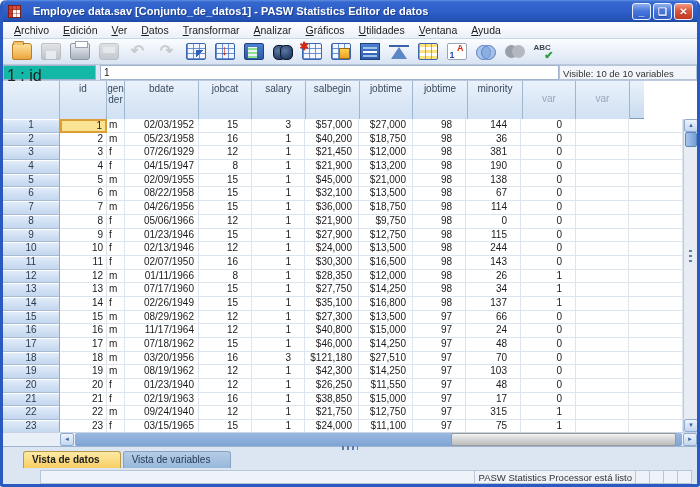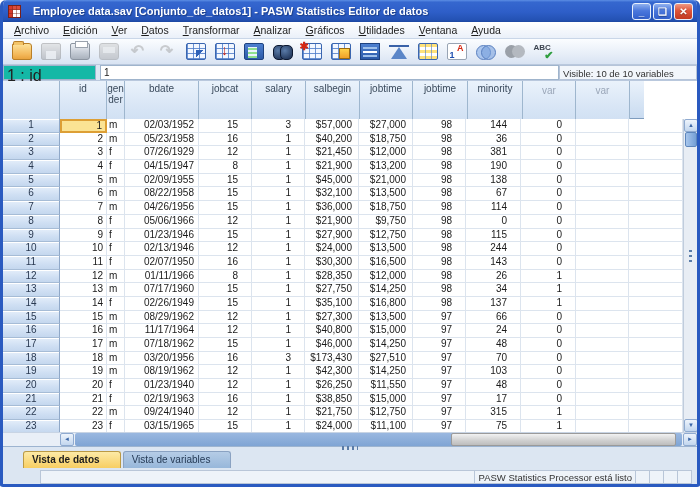--- a/index.html
+++ b/index.html
@@ -105,21 +105,21 @@
   .visiblebox { flex:0 0 138px; background:#f2f6fb; border:1px solid #b6c4d8; font-size:9.5px; color:#333; padding:2px 2px 0 3px; white-space:nowrap; }
   
   .gridwrap { flex:0 0 365px; height:365px; display:flex; flex-direction:column; background:#fff; }
   .hdr-row { display:flex; height:38px; flex:0 0 38px; }
   .hcell {
     height:54px; background:linear-gradient(180deg,#eaf2fb 0%,#d6e4f5 55%,#c9dbf0 100%);
     border-right:1px solid #9eb6ce; border-bottom:1px solid #7e9cbe;
     font-size:10px; color:#3a4a5c; text-align:center; padding-top:2px; overflow:hidden;
     word-break:break-all; line-height:11px;
   }
-  .hcell[data-dim] { color:#9aa6b8; padding-top:4px; }
+  .hcell[data-dim] { color:#9aa6b8; padding-top:12px; }
   .hdr-fill { width:14px; flex:0 0 14px; background:linear-gradient(180deg,#eaf2fb,#c9dbf0); border-bottom:1px solid #7e9cbe; }
   .body-row { display:flex; flex:1; overflow:hidden; }
   .rows { width:680px; flex:0 0 680px; overflow:hidden; }
   .drow { display:flex; height:13.7px; }
   .cell {
     height:13.7px; background:#fff; border-right:1px solid #dce4ee; border-bottom:1px solid #dce4ee;
     font-size:10px; color:#1a1a1a; line-height:12.5px; overflow:hidden; white-space:nowrap;
   }
   .rowhdr {
     background:linear-gradient(180deg,#e4eefa 0%,#cfdff3 60%,#c4d7ee 100%);
@@ -613,21 +613,21 @@
             <div class="cell" data-col="var2" data-name="cell-var-2"></div>
           </div>
 
           <div class="drow" data-name="table-row">
             <div class="cell rowhdr" data-col="n" data-name="row-number">18</div>
             <div class="cell idc" data-col="id" data-name="cell-id">18</div>
             <div class="cell gen" data-col="gender" data-name="cell-gender">m</div>
             <div class="cell date" data-col="bdate" data-name="cell-bdate">03/20/1956</div>
             <div class="cell num" data-col="educ" data-name="cell-educ">16</div>
             <div class="cell num" data-col="jobcat" data-name="cell-jobcat">3</div>
-            <div class="cell money" data-col="salary" data-name="cell-salary">$173,430</div>
+            <div class="cell money" data-col="salary" data-name="cell-salary">$121,180</div>
             <div class="cell money" data-col="salbegin" data-name="cell-salbegin">$27,510</div>
             <div class="cell num" data-col="jobtime" data-name="cell-jobtime">97</div>
             <div class="cell num" data-col="prevexp" data-name="cell-prevexp">70</div>
             <div class="cell num" data-col="minority" data-name="cell-minority">0</div>
             <div class="cell" data-col="var1" data-name="cell-var-1"></div>
             <div class="cell" data-col="var2" data-name="cell-var-2"></div>
           </div>
 
           <div class="drow" data-name="table-row">
             <div class="cell rowhdr" data-col="n" data-name="row-number">19</div>

